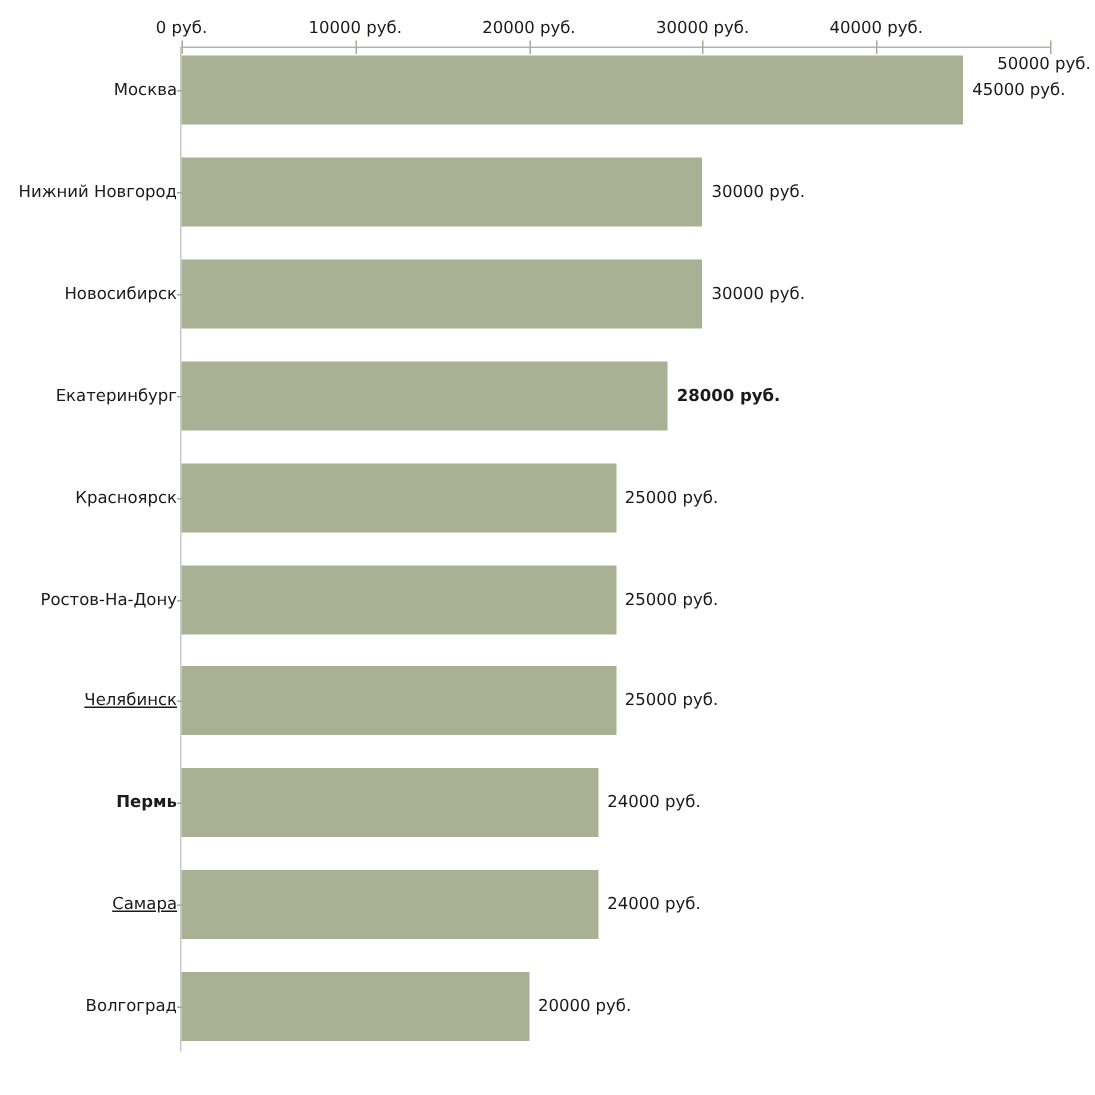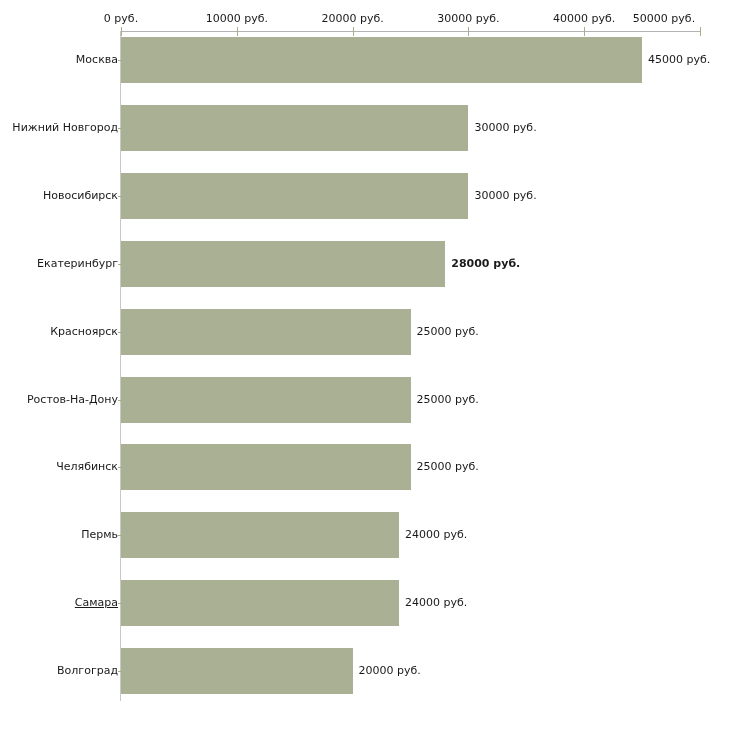--- a/index.html
+++ b/index.html
@@ -107,21 +107,21 @@
         <div class="x-tick-label" style="left: 121px;">0 руб.</div>
         <div class="x-tick" style="left: 236.8px;"></div>
         <div class="x-tick-label" style="left: 236.8px;">10000 руб.</div>
         <div class="x-tick" style="left: 352.6px;"></div>
         <div class="x-tick-label" style="left: 352.6px;">20000 руб.</div>
         <div class="x-tick" style="left: 468.4px;"></div>
         <div class="x-tick-label" style="left: 468.4px;">30000 руб.</div>
         <div class="x-tick" style="left: 584.2px;"></div>
         <div class="x-tick-label" style="left: 584.2px;">40000 руб.</div>
         <div class="x-tick" style="left: 700px;"></div>
-        <div class="x-tick-label" style="left: 664px;">50000 руб.</div>
+        <div class="x-tick-label" style="left: 696px; margin-top: 24px;">50000 руб.</div>
       </div>
     <div id="bars-layer">
         <div class="bar" title="Москва — 45000 руб." style="top: 37px; width: 521.1px; height: 46px; background: rgb(170, 176, 148);"></div>
         <div class="bar-cat-tick" style="top: 60px;"></div>
         <div class="bar-cat-label" style="top: 53px; padding-left: 12px;">Москва</div>
         <div class="bar-value-label" style="left: 648.1px; top: 53px;">45000 руб.</div>
         <div class="bar" title="Нижний Новгород — 30000 руб." style="top: 104.9px; width: 347.4px; height: 46px; background: rgb(170, 176, 148);"></div>
         <div class="bar-cat-tick" style="top: 127.9px;"></div>
         <div class="bar-cat-label" style="top: 120.9px;">Нижний Новгород</div>
         <div class="bar-value-label" style="left: 474.4px; top: 120.9px;">30000 руб.</div>
@@ -136,25 +136,25 @@
         <div class="bar" title="Красноярск — 25000 руб." style="top: 308.6px; width: 289.5px; height: 46px; background: rgb(170, 176, 148);"></div>
         <div class="bar-cat-tick" style="top: 331.6px;"></div>
         <div class="bar-cat-label" style="top: 324.6px; margin-left: 17px;">Красноярск</div>
         <div class="bar-value-label" style="left: 416.5px; top: 324.6px;">25000 руб.</div>
         <div class="bar" title="Ростов-На-Дону — 25000 руб." style="top: 376.5px; width: 289.5px; height: 46px; background: rgb(170, 176, 148);"></div>
         <div class="bar-cat-tick" style="top: 399.5px;"></div>
         <div class="bar-cat-label" style="top: 392.5px;">Ростов-На-Дону</div>
         <div class="bar-value-label" style="left: 416.5px; top: 392.5px;">25000 руб.</div>
         <div class="bar" title="Челябинск — 25000 руб." style="top: 444.4px; width: 289.5px; height: 46px; background: rgb(170, 176, 148);"></div>
         <div class="bar-cat-tick" style="top: 467.4px;"></div>
-        <div class="bar-cat-label" style="top: 460.4px;">Челябинск</div>
+        <div class="bar-cat-label" style="top: 460.4px; text-decoration: underline;">Челябинск</div>
         <div class="bar-value-label" style="left: 416.5px; top: 460.4px;">25000 руб.</div>
         <div class="bar" title="Пермь — 24000 руб." style="top: 512.3px; width: 277.92px; height: 46px; background: rgb(170, 176, 148);"></div>
         <div class="bar-cat-tick" style="top: 535.3px;"></div>
-        <div class="bar-cat-label" style="top: 528.3px;">Пермь</div>
+        <div class="bar-cat-label" style="top: 528.3px; font-weight: bold;">Пермь</div>
         <div class="bar-value-label" style="left: 404.92px; top: 528.3px;">24000 руб.</div>
         <div class="bar" title="Самара — 24000 руб." style="top: 580.2px; width: 277.92px; height: 46px; background: rgb(170, 176, 148);"></div>
         <div class="bar-cat-tick" style="top: 603.2px;"></div>
         <div class="bar-cat-label" style="top: 596.2px; text-decoration: underline;">Самара</div>
         <div class="bar-value-label" style="left: 404.92px; top: 596.2px;">24000 руб.</div>
         <div class="bar" title="Волгоград — 20000 руб." style="top: 648.1px; width: 231.6px; height: 46px; background: rgb(170, 176, 148);"></div>
         <div class="bar-cat-tick" style="top: 671.1px;"></div>
         <div class="bar-cat-label" style="top: 664.1px;">Волгоград</div>
         <div class="bar-value-label" style="left: 358.6px; top: 664.1px;">20000 руб.</div>
       </div>

